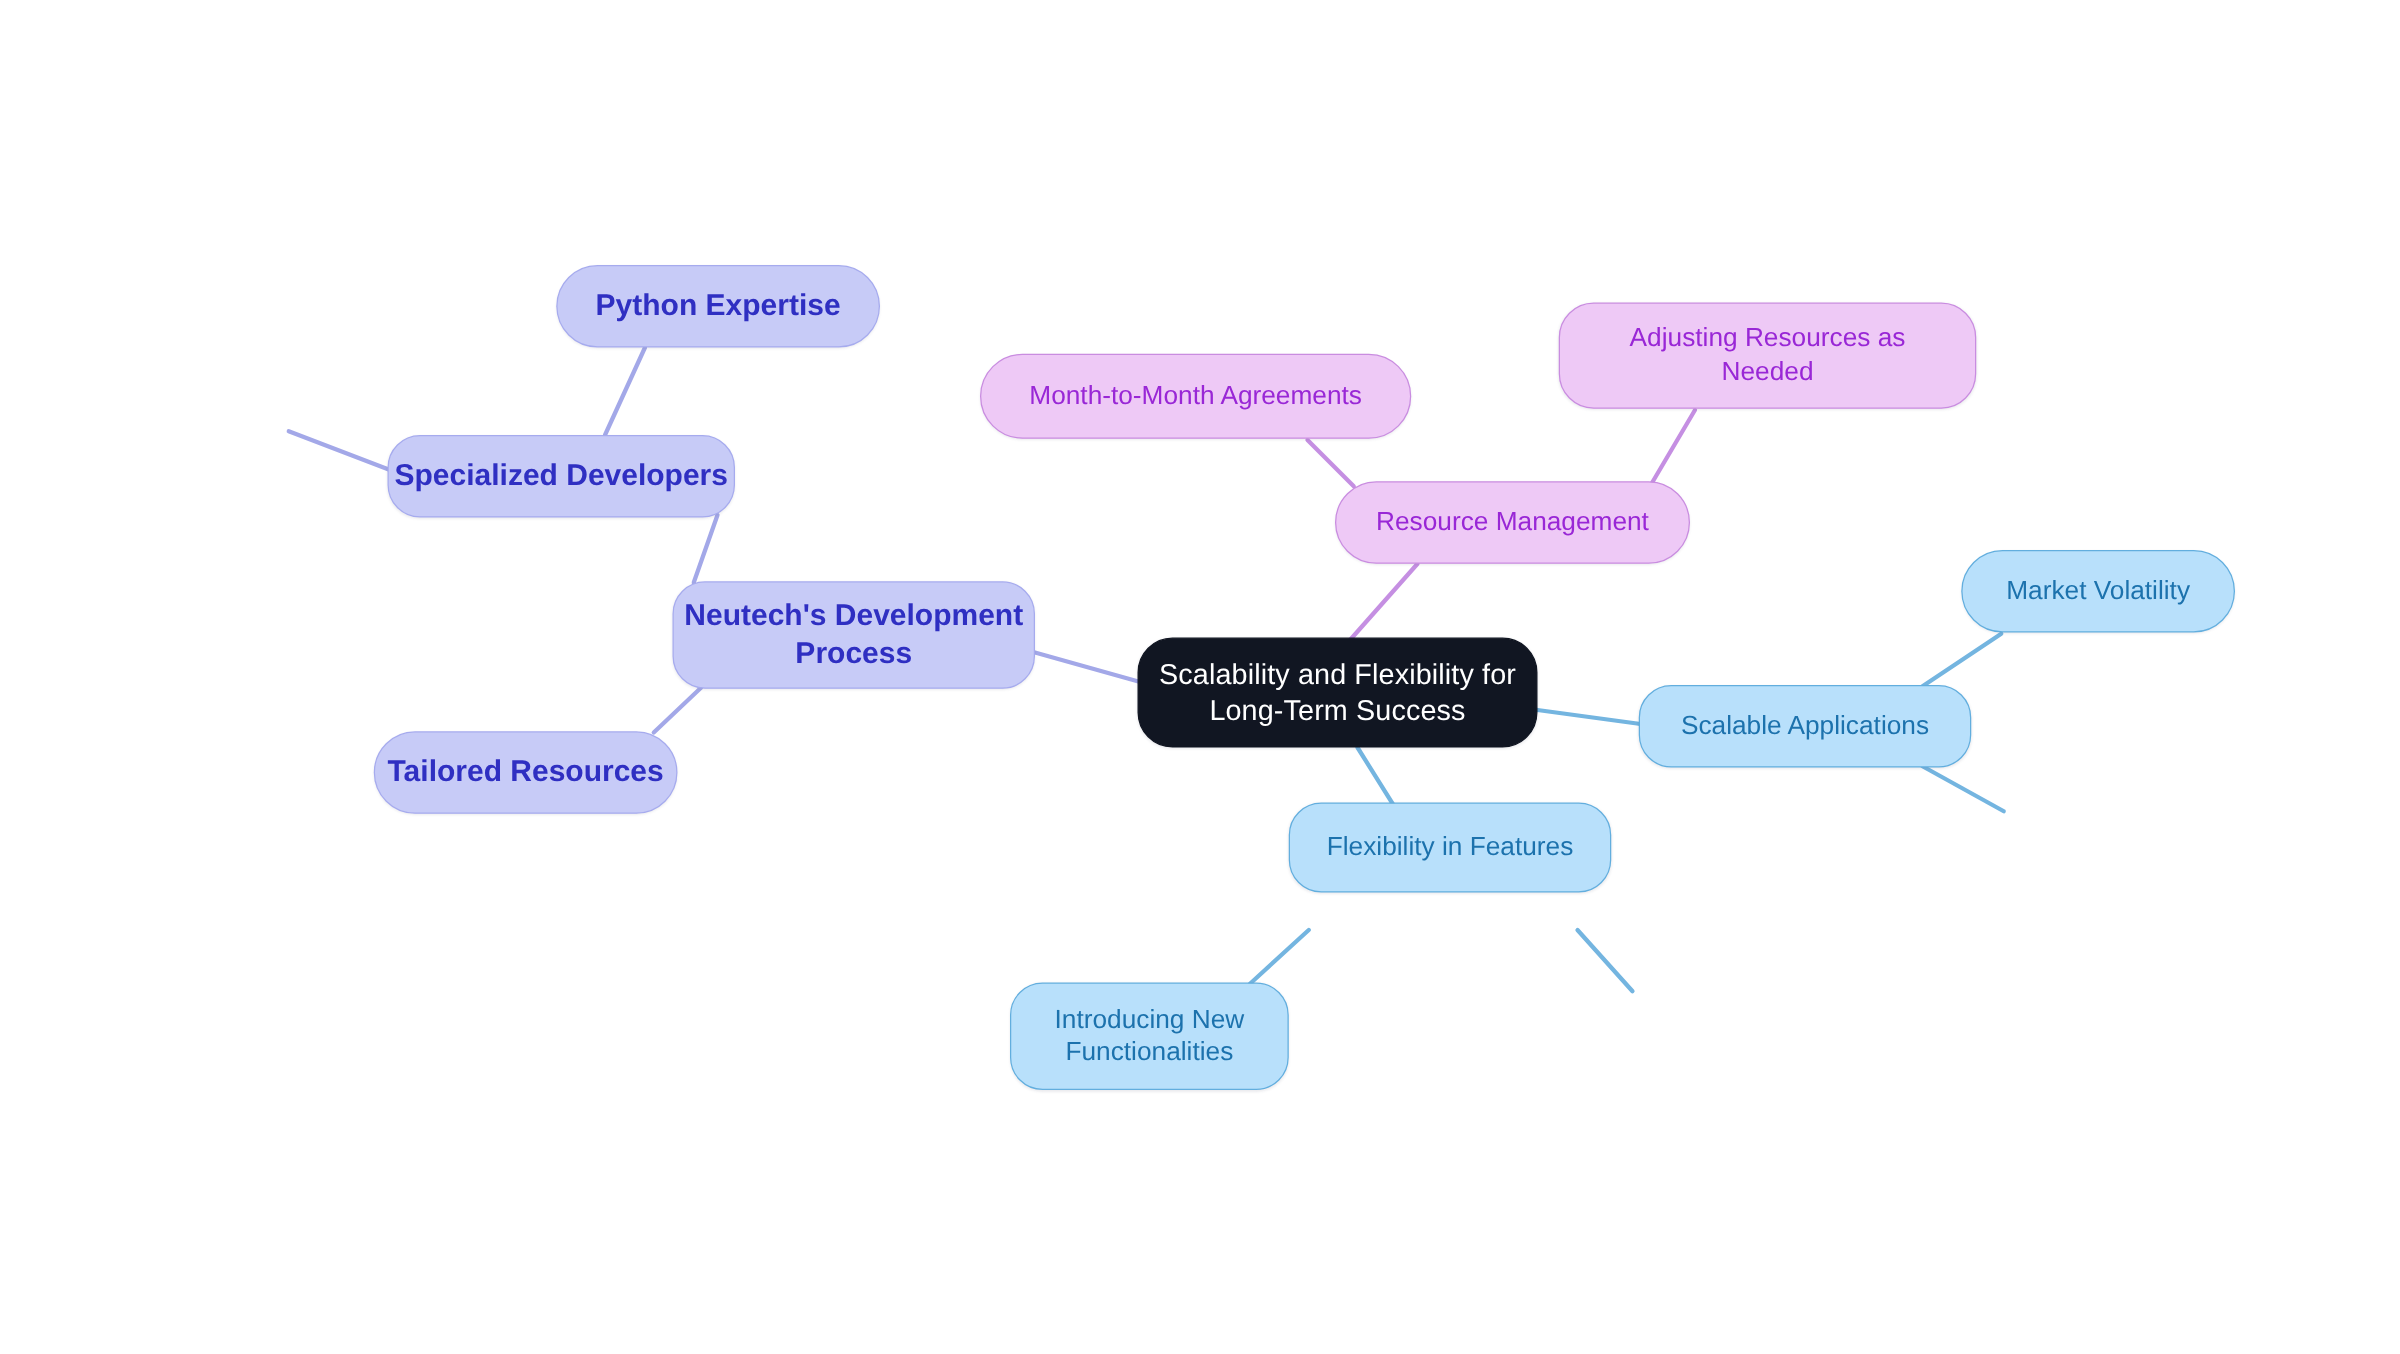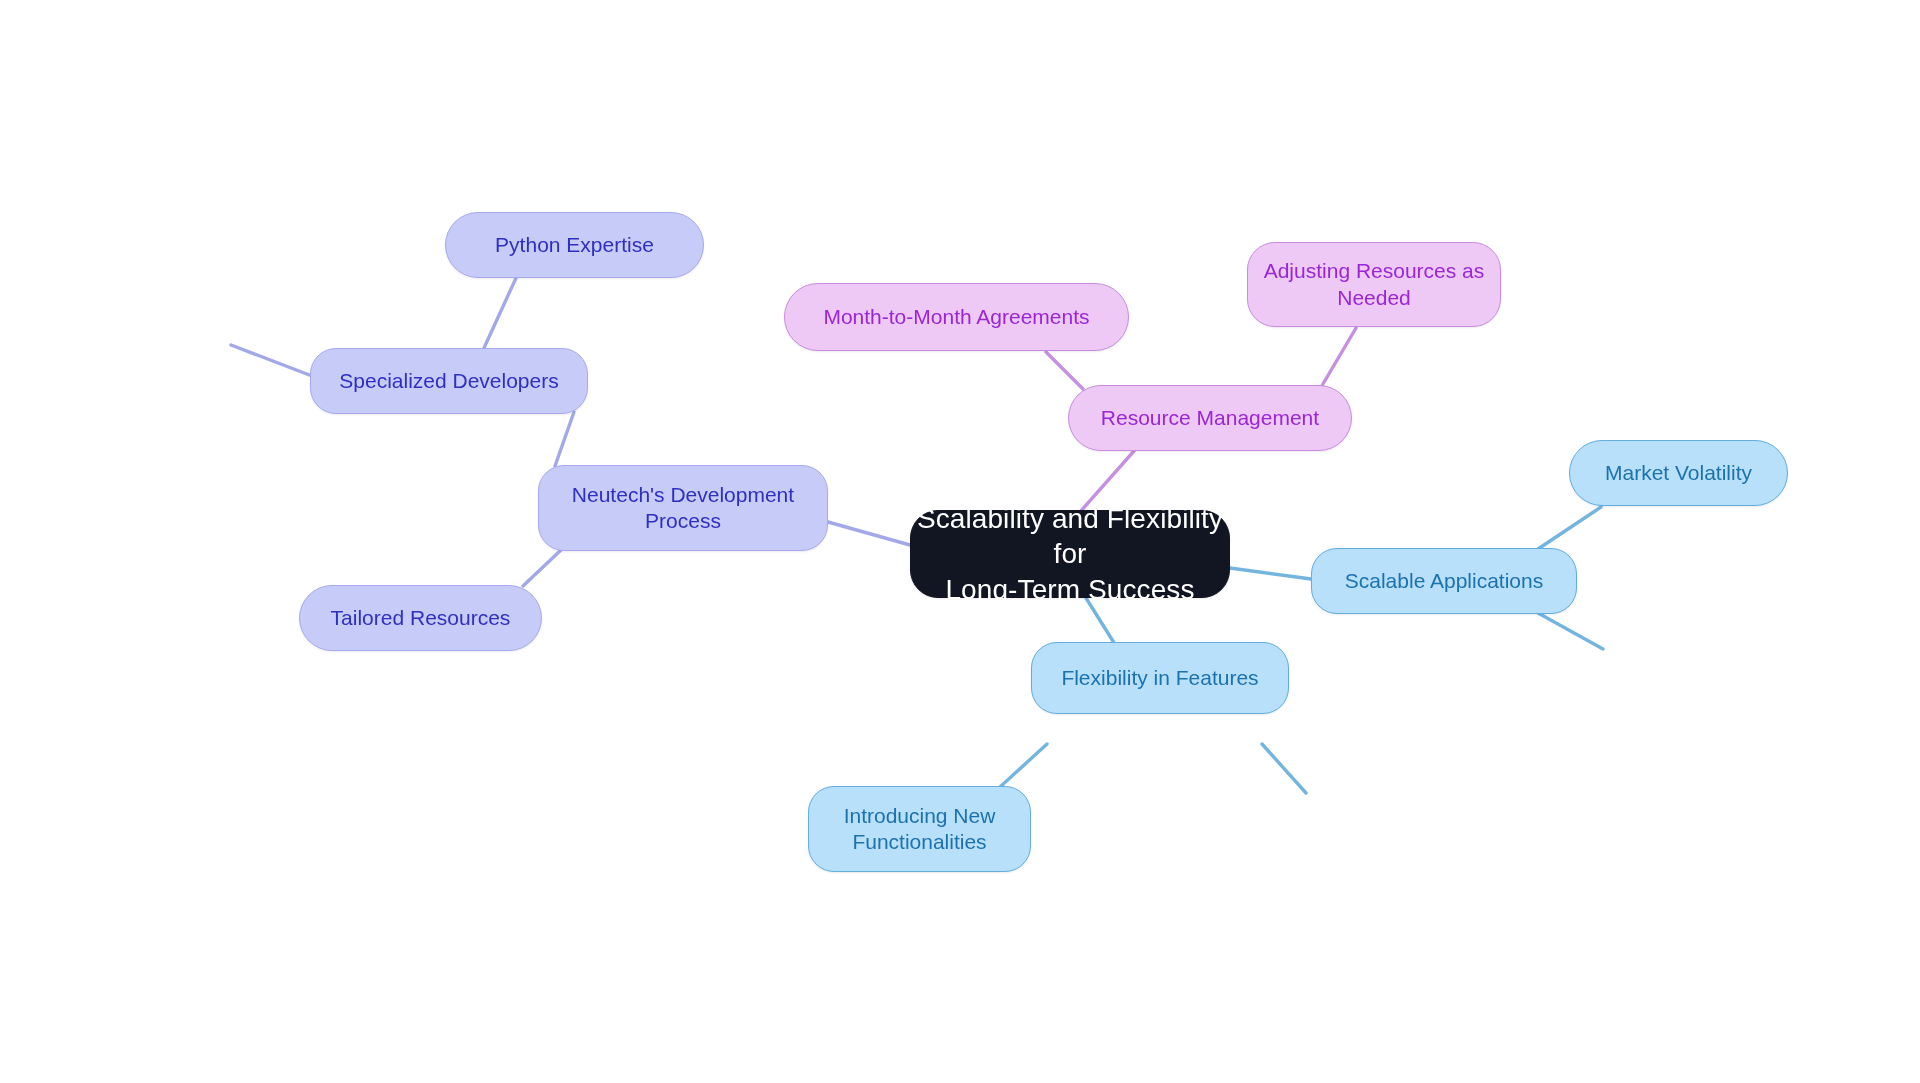--- a/index.html
+++ b/index.html
@@ -38,29 +38,30 @@
     line-height: 1.26;
     white-space: pre-line;
     box-shadow: 0 1px 2px rgba(60,60,90,0.10);
     z-index: 3;
   }
   .node-root {
     background: #111622;
     border: 1px solid #111622;
     color: #ffffff;
     border-radius: 28px;
-    font-size: 28px;
+    font-size: 23px;
     letter-spacing: 0.1px;
   }
   .node-purple {
     background: #c7cbf7;
     border: 1.4px solid #a6abee;
     color: #2f2fc2;
     border-radius: 26px;
-    font-size: 21px;
+    font-size: 24px;
+    font-weight: bold;
   }
   .node-purple-pill {
     border-radius: 44px;
   }
   .node-pink {
     background: #eec9f6;
     border: 1.4px solid #c98ce0;
     color: #9927d6;
     border-radius: 28px;
     font-size: 21px;
@@ -126,21 +127,21 @@
   <div class="node node-purple node-purple-pill" style="left:299px; top:585px; width:243px; height:66px;">
     <span>Tailored Resources</span>
   </div>
 
   <div class="node node-pink node-pink-pill" style="left:1068px; top:385px; width:284px; height:66px;">
     <span>Resource Management</span>
   </div>
   <div class="node node-pink node-pink-pill" style="left:784px; top:283px; width:345px; height:68px;">
     <span>Month-to-Month Agreements</span>
   </div>
-  <div class="node node-pink" style="left:1247px; top:242px; width:254px; height:85px;">
+  <div class="node node-pink" style="left:1247px; top:242px; width:334px; height:85px;">
     <span>Adjusting Resources as
 Needed</span>
   </div>
 
   <div class="node node-blue" style="left:1311px; top:548px; width:266px; height:66px;">
     <span>Scalable Applications</span>
   </div>
   <div class="node node-blue node-blue-pill" style="left:1569px; top:440px; width:219px; height:66px;">
     <span>Market Volatility</span>
   </div>

